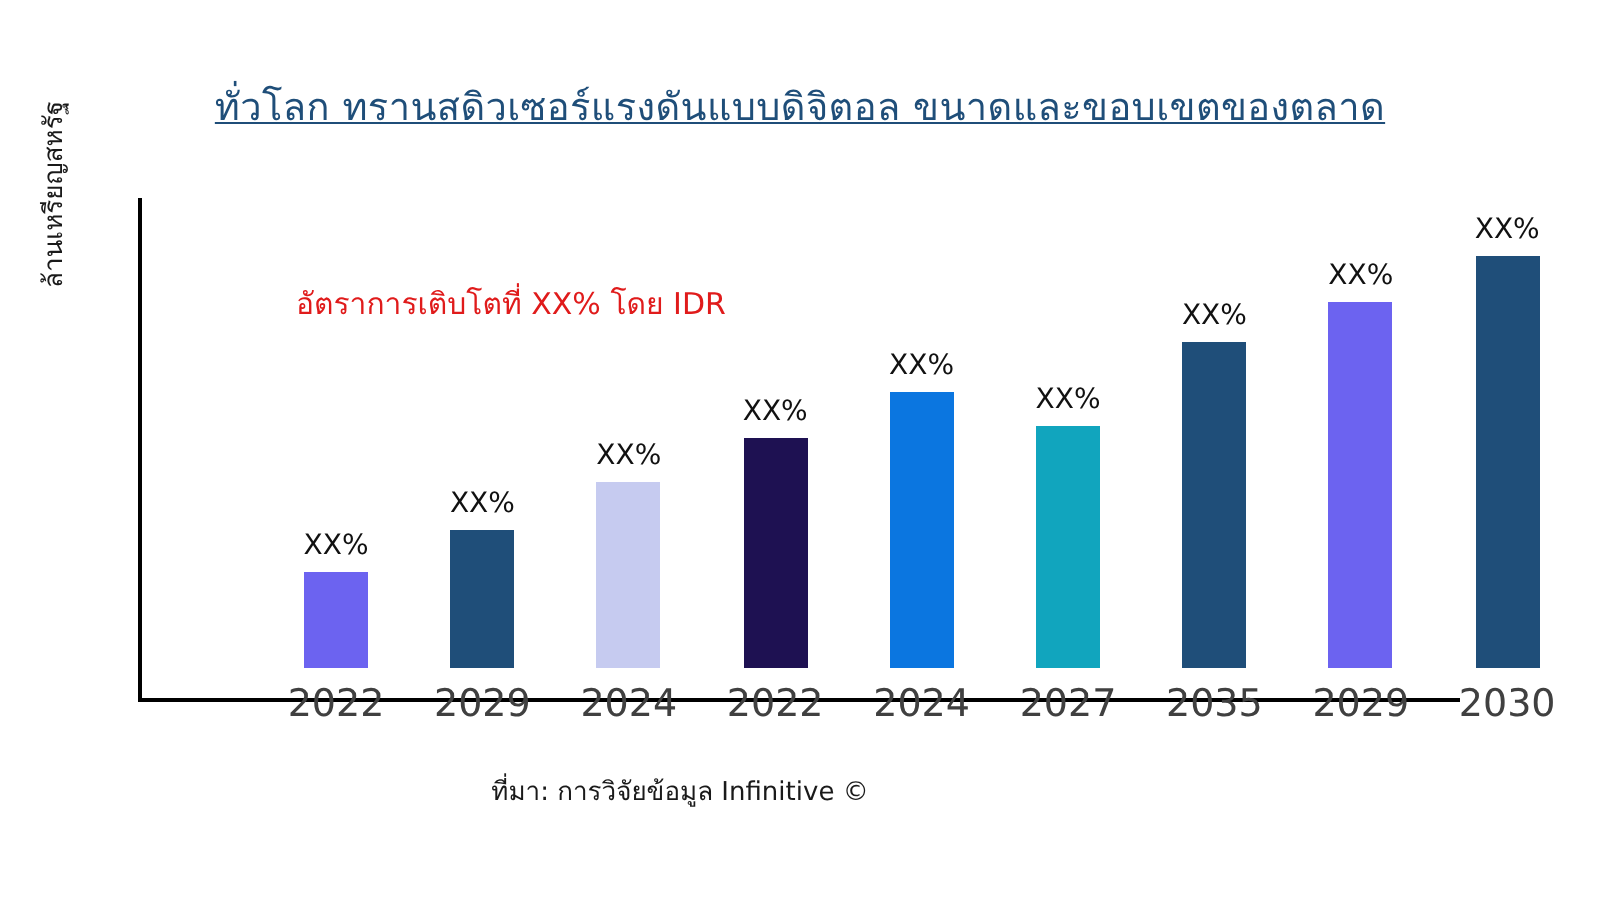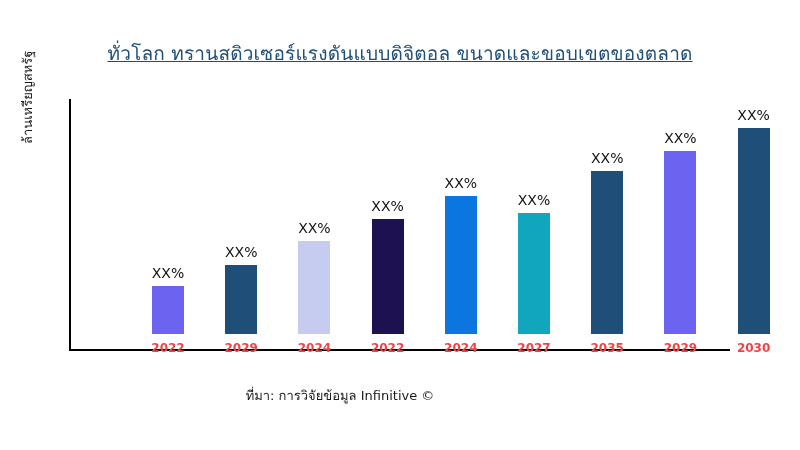--- a/index.html
+++ b/index.html
@@ -103,24 +103,23 @@
     font-size: 14px;
     color: #111111;
     white-space: nowrap;
   }
   .bar-tick-label {
     position: absolute;
     left: 50%;
     transform: translateX(-50%);
     top: 100%;
     margin-top: 7px;
-    font-size: 12px;
-    color: #ef4444;
-    white-space: nowrap;
-    font-weight: bold;
+    font-size: 19px;
+    color: #404040;
+    white-space: nowrap;
   }
 
   
   #growth-annotation {
     position: absolute;
     left: 148px;
     top: 140px;
     font-size: 15px;
     color: #E01B1B;
     white-space: nowrap;
@@ -198,16 +197,17 @@
         <div class="bar-value" style="bottom: 211px;">XX%</div>
         <div class="bar-tick-label">2030</div>
       </div>
       <div class="bar-group" style="left: 766.8px; width: 32px; height: 229px;">
         <div class="bar-rect" style="height: 229px; background: rgb(198, 203, 240);"></div>
         <div class="bar-value" style="bottom: 234px;">XX%</div>
         <div class="bar-tick-label">2031</div>
       </div>
     </div>
 
+  <div id="growth-annotation">อัตราการเติบโตที่ XX% โดย IDR</div>
 
   <div id="source-note">ที่มา: การวิจัยข้อมูล Infinitive ©</div>
 
 </div>
 
 </body></html>

